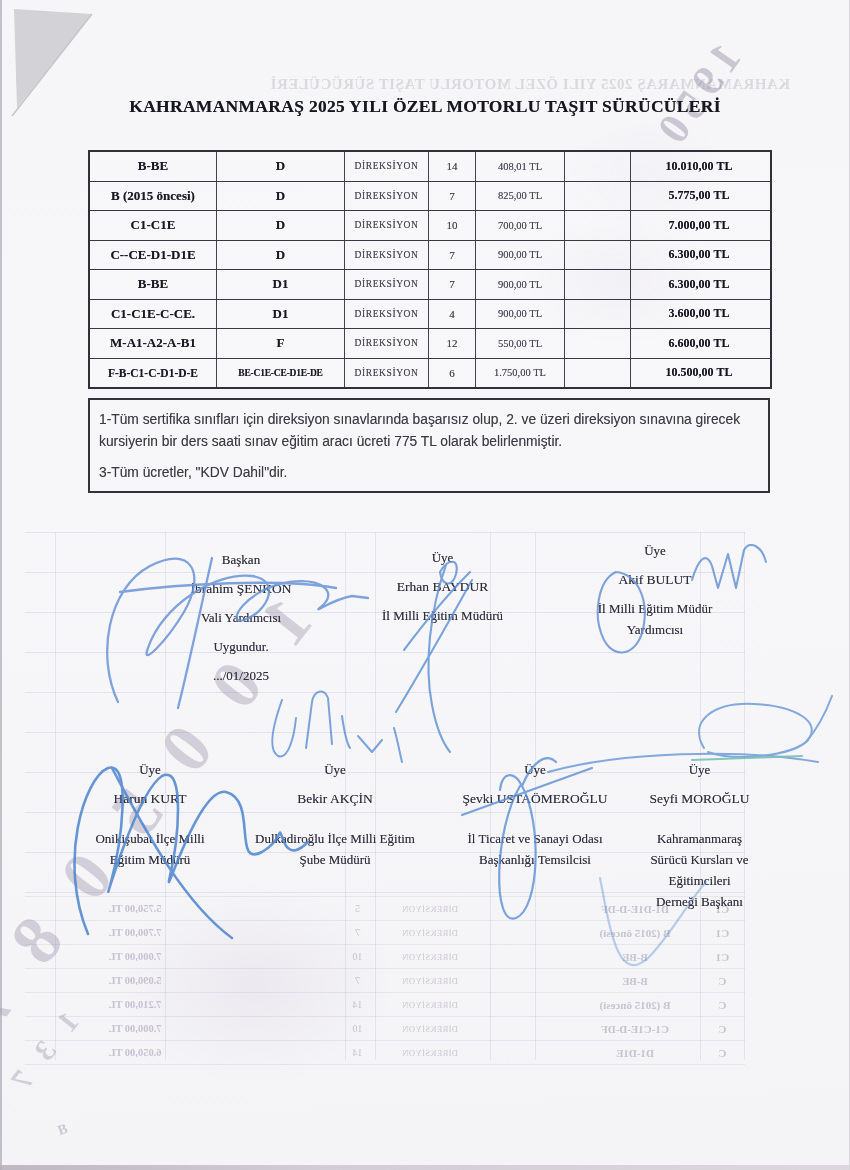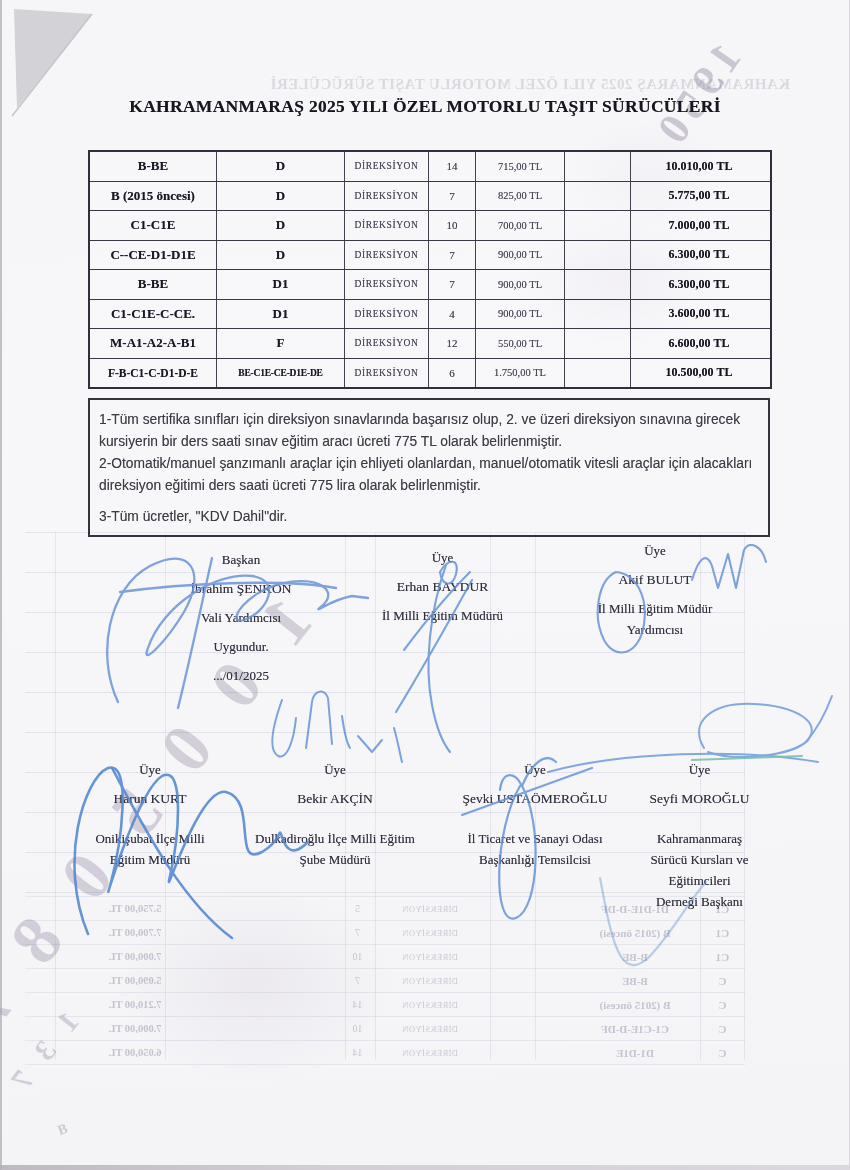--- a/index.html
+++ b/index.html
@@ -185,21 +185,21 @@
     <div class="doc-title">
       <div>KAHRAMANMARAŞ 2025 YILI ÖZEL MOTORLU TAŞIT SÜRÜCÜLERİ</div>
     </div>
 
     <div class="ptable">
       <div class="prow">
         <div class="pcell c-cls">B-BE</div>
         <div class="pcell c-cert">D</div>
         <div class="pcell c-lesson">DİREKSİYON</div>
         <div class="pcell c-hours">14</div>
-        <div class="pcell c-unit">715,00 TL</div>
+        <div class="pcell c-unit">408,01 TL</div>
         <div class="pcell"></div>
         <div class="pcell c-total">10.010,00 TL</div>
       </div>
       <div class="prow">
         <div class="pcell c-cls">B (2015 öncesi)</div>
         <div class="pcell c-cert">D</div>
         <div class="pcell c-lesson">DİREKSİYON</div>
         <div class="pcell c-hours">7</div>
         <div class="pcell c-unit">825,00 TL</div>
         <div class="pcell"></div>
@@ -256,21 +256,20 @@
         <div class="pcell c-lesson">DİREKSİYON</div>
         <div class="pcell c-hours">6</div>
         <div class="pcell c-unit">1.750,00 TL</div>
         <div class="pcell"></div>
         <div class="pcell c-total">10.500,00 TL</div>
       </div>
     </div>
 
     <div class="notes">
       <div>1-Tüm sertifika sınıfları için direksiyon sınavlarında başarısız olup, 2. ve üzeri direksiyon sınavına girecek kursiyerin bir ders saati sınav eğitim aracı ücreti 775 TL olarak belirlenmiştir.</div>
-      <div>2-Otomatik/manuel şanzımanlı araçlar için ehliyeti olanlardan, manuel/otomatik vitesli araçlar için alacakları direksiyon eğitimi ders saati ücreti 775 lira olarak belirlenmiştir.</div>
       <div class="note3">3-Tüm ücretler, "KDV Dahil"dir.</div>
     </div>
 
     <div class="sig sig-b1">
       <div>Başkan</div>
       <div class="nm">İbrahim ŞENKON</div>
       <div>Vali Yardımcısı</div>
       <div>Uygundur.</div>
       <div>.../01/2025</div>
     </div>

